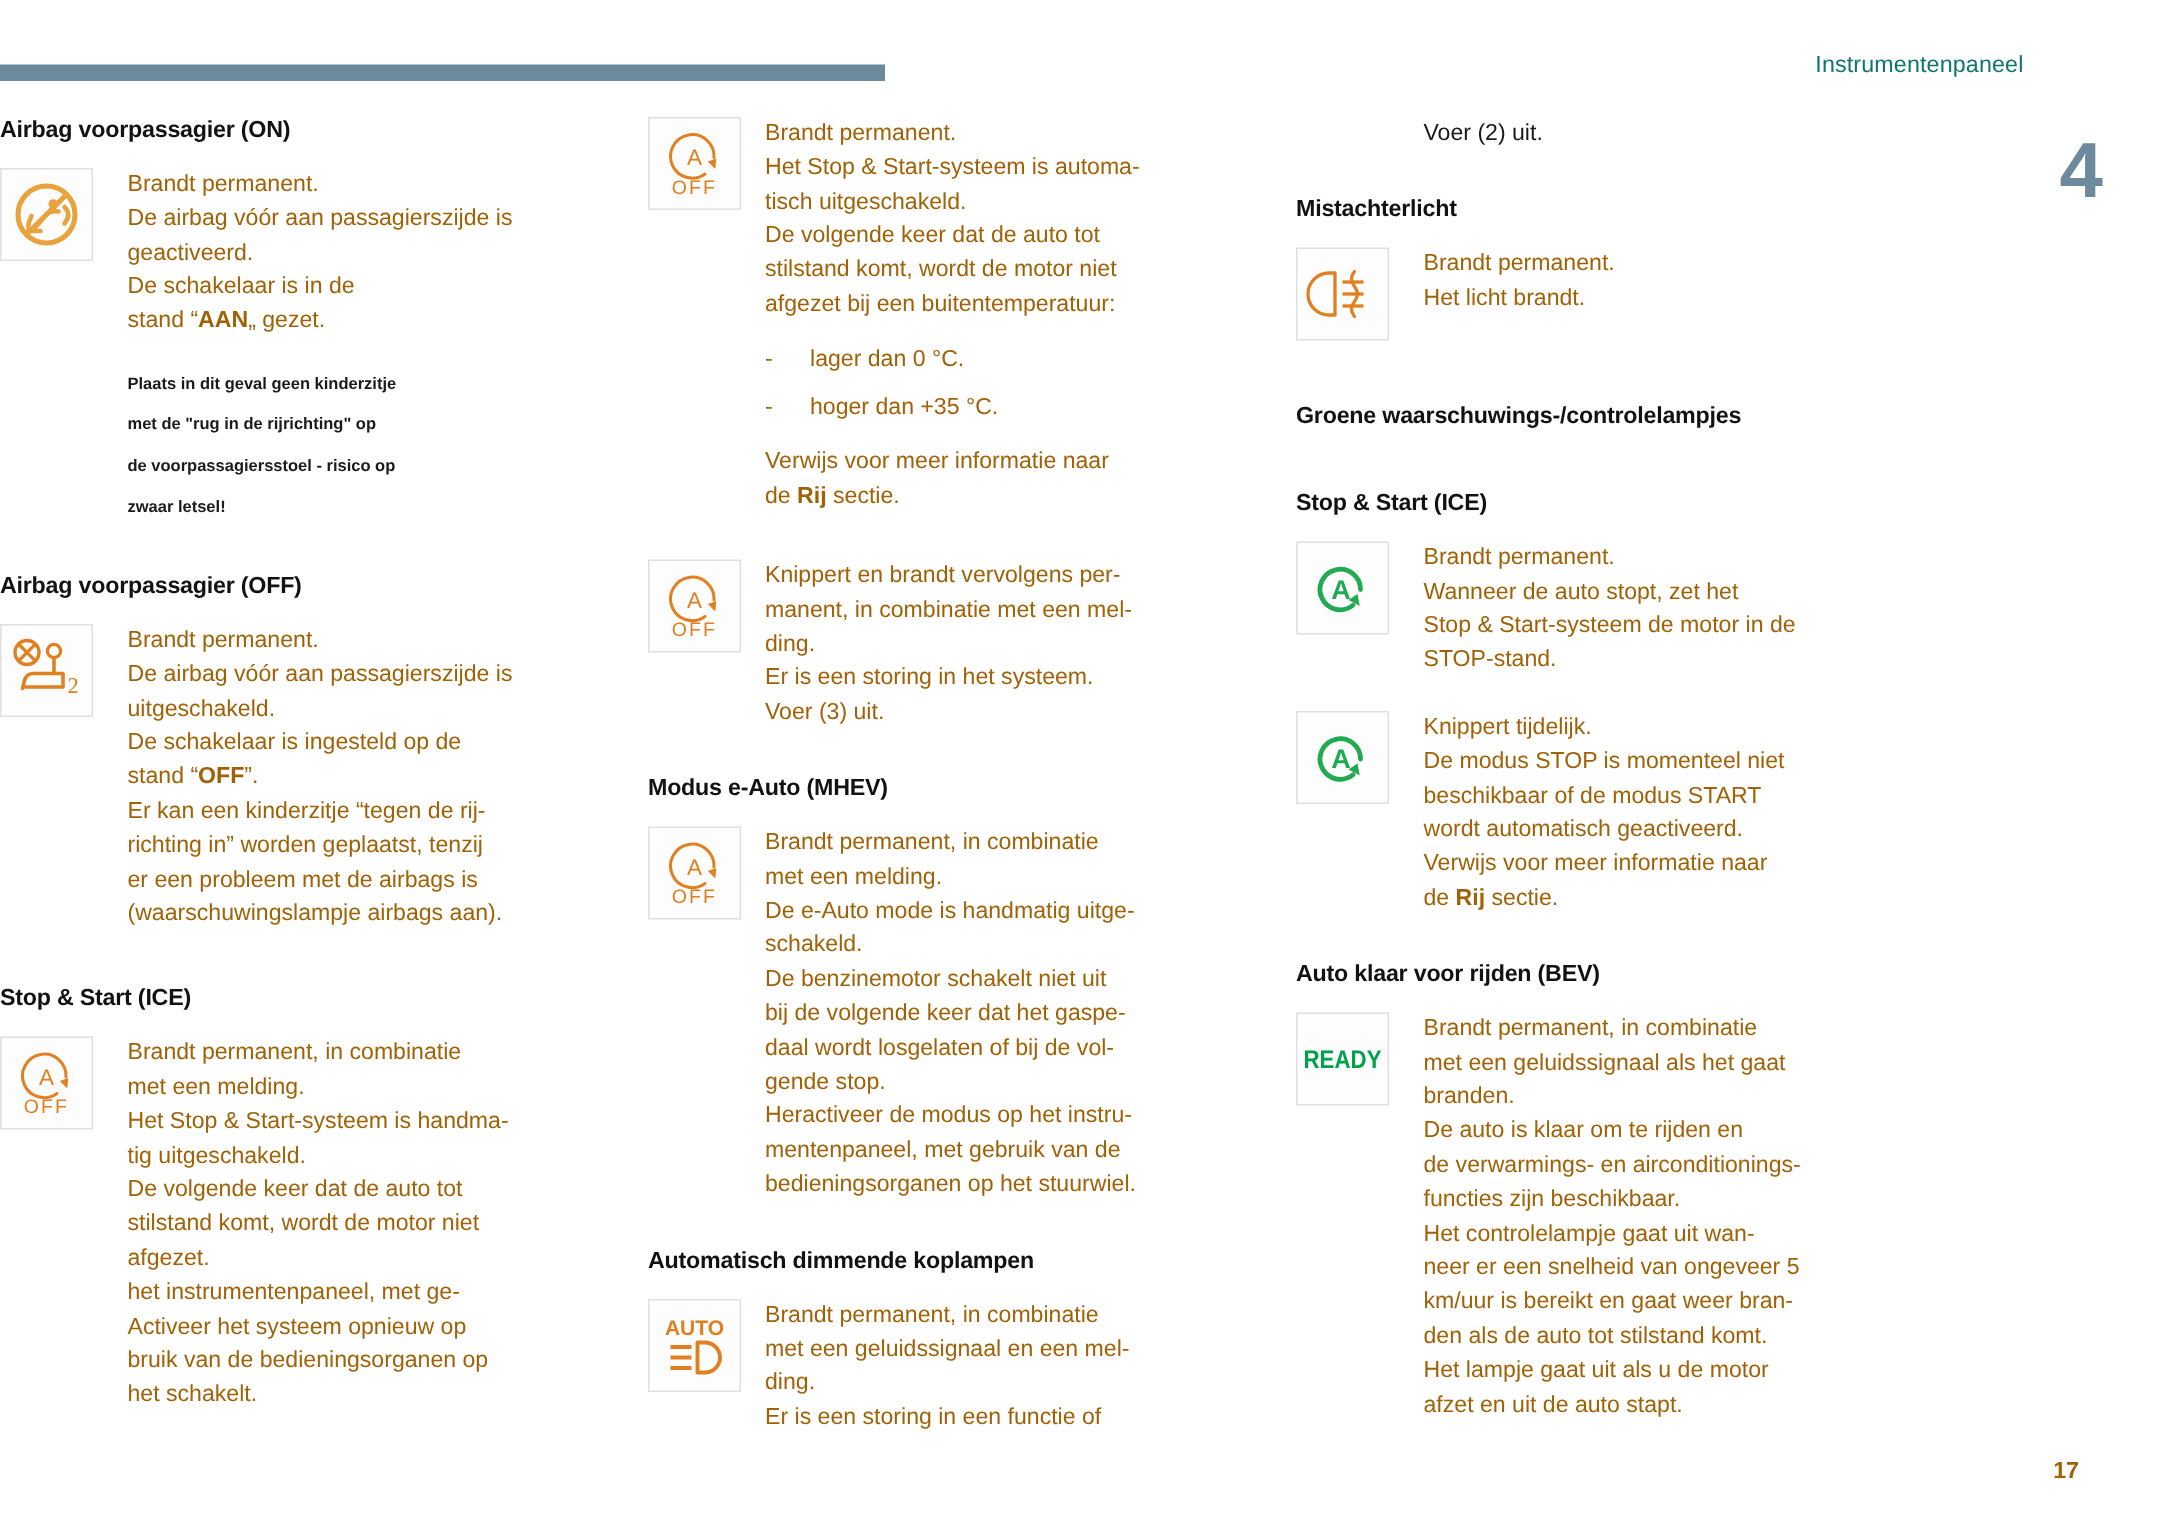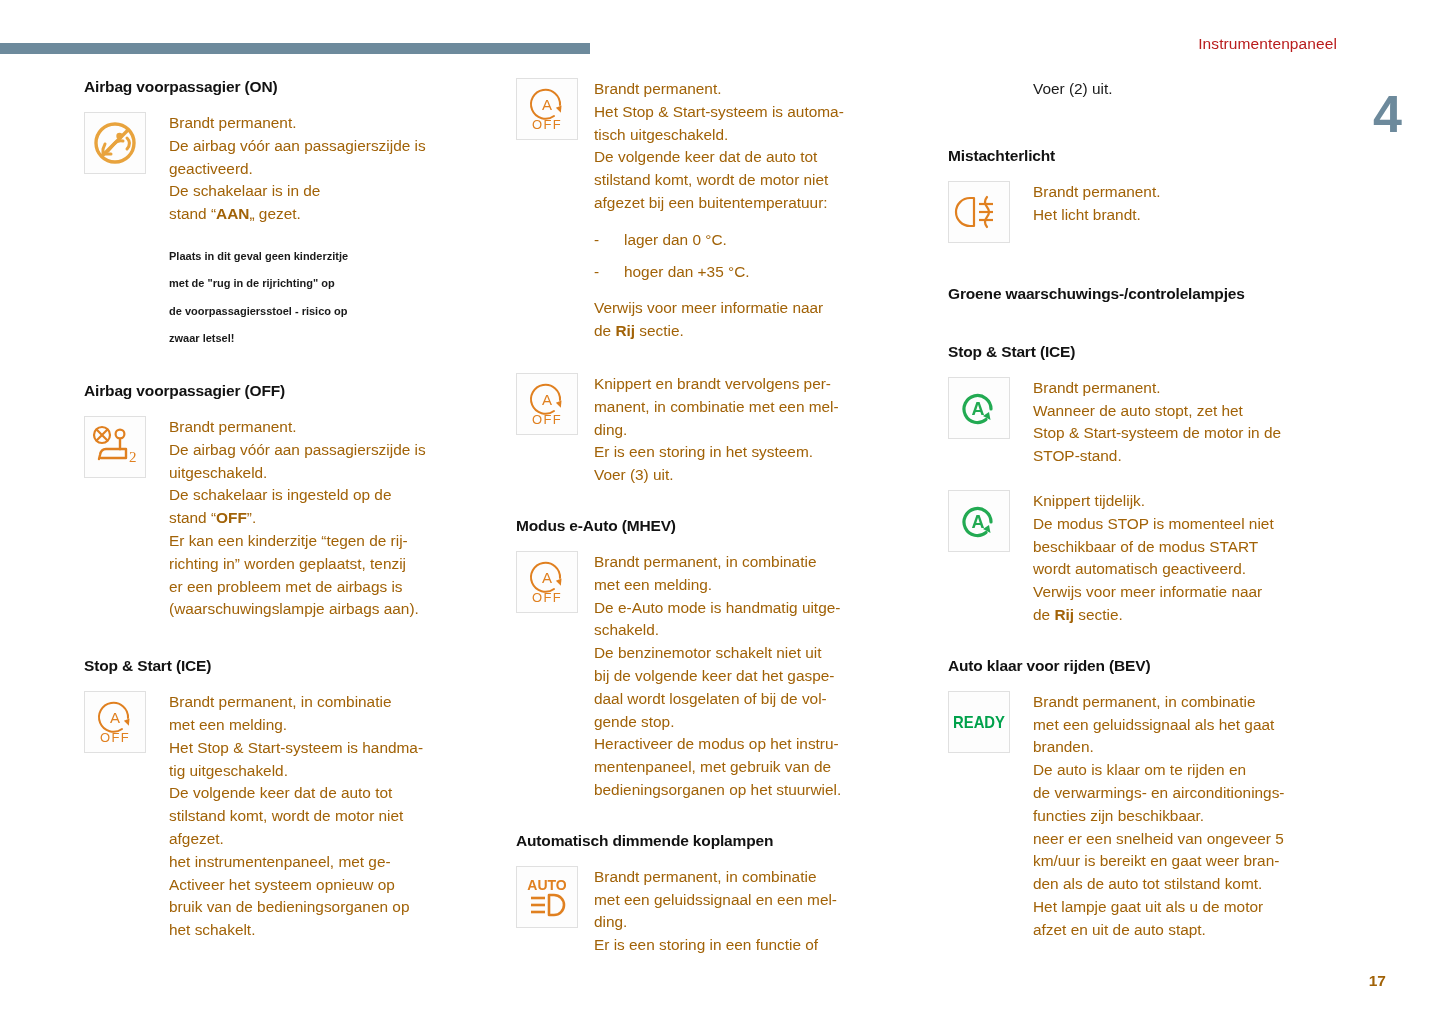--- a/index.html
+++ b/index.html
@@ -20,24 +20,24 @@
   .header-rule {
     position: absolute;
     left: 0;
     top: 43px;
     width: 590px;
     height: 11px;
     background: #6d8a9c;
   }
   .header-title {
     position: absolute;
-    right: 108px;
+    right: 96px;
     top: 35px;
     font-size: 15.5px;
-    color: #b91c1c;
+    color: #0f766e;
     letter-spacing: 0.1px;
     white-space: nowrap;
   }
   .chapter-number {
     position: absolute;
     right: 43px;
     top: 88px;
     font-size: 52px;
     font-weight: bold;
     color: #6d8a9c;
@@ -58,21 +58,21 @@
     left: 0;
     top: 78px;
     width: 1445px;
     display: flex;
     gap: 0;
   }
   .col {
     width: 420px;
     flex: 0 0 420px;
   }
-  .col-1 { margin-left: 84px; }
+  .col-1 { }
   .col-2 { margin-left: 12px; width: 404px; flex: 0 0 404px; }
   .col-3 { margin-left: 28px; width: 400px; flex: 0 0 400px; }
 
   
   h2.section-heading {
     font-size: 15.5px;
     font-weight: bold;
     margin: 0 0 16px 0;
     letter-spacing: -0.15px;
     color: #121212;
@@ -347,21 +347,21 @@
         <p>met een geluidssignaal en een mel-</p>
         <p>ding.</p>
         <p>Er is een storing in een functie of</p>
       </div>
     </div>
 
   </div>
 
   <div class="col col-3">
 
-    <p class="plain-line" style="margin-bottom:46px">Voer (2) uit.</p>
+    <p class="plain-line" style="margin-bottom:30px">Voer (2) uit.</p>
 
     <h2 class="section-heading">Mistachterlicht</h2>
 
     <div class="entry">
       <div class="icon-cell">
         <div class="icon-box">
           <svg width="54" height="48" viewBox="0 0 54 48">
             <path d="M22 10 l-4 0 a14 14 0 0 0 0 28 l4 0 z" fill="none" stroke="#e08020" stroke-width="2.2" stroke-linejoin="round"></path>
             <line x1="27" y1="16" x2="41" y2="16" stroke="#e08020" stroke-width="2.2"></line>
             <line x1="27" y1="24" x2="41" y2="24" stroke="#e08020" stroke-width="2.2"></line>
@@ -428,20 +428,21 @@
           </svg>
         </div>
       </div>
       <div class="text-cell">
         <p>Brandt permanent, in combinatie</p>
         <p>met een geluidssignaal als het gaat</p>
         <p>branden.</p>
         <p>De auto is klaar om te rijden en</p>
         <p>de verwarmings- en airconditionings-</p>
         <p>functies zijn beschikbaar.</p>
+        <p>Het controlelampje gaat uit wan-</p>
         <p>neer er een snelheid van ongeveer 5</p>
         <p>km/uur is bereikt en gaat weer bran-</p>
         <p>den als de auto tot stilstand komt.</p>
         <p>Het lampje gaat uit als u de motor</p>
         <p>afzet en uit de auto stapt.</p>
       </div>
     </div>
 
   </div>
 </div>

